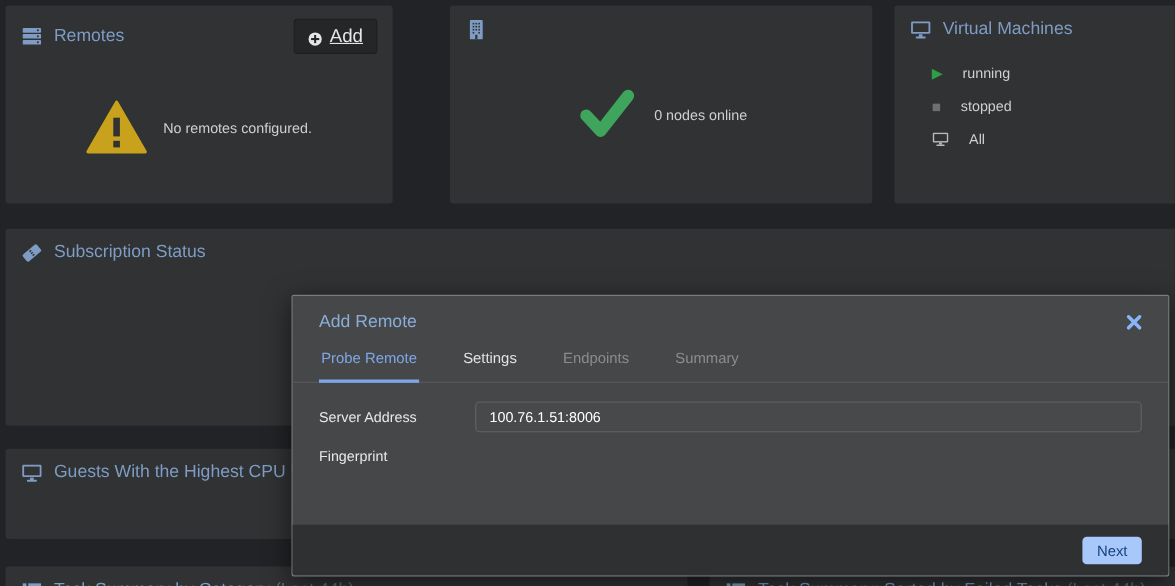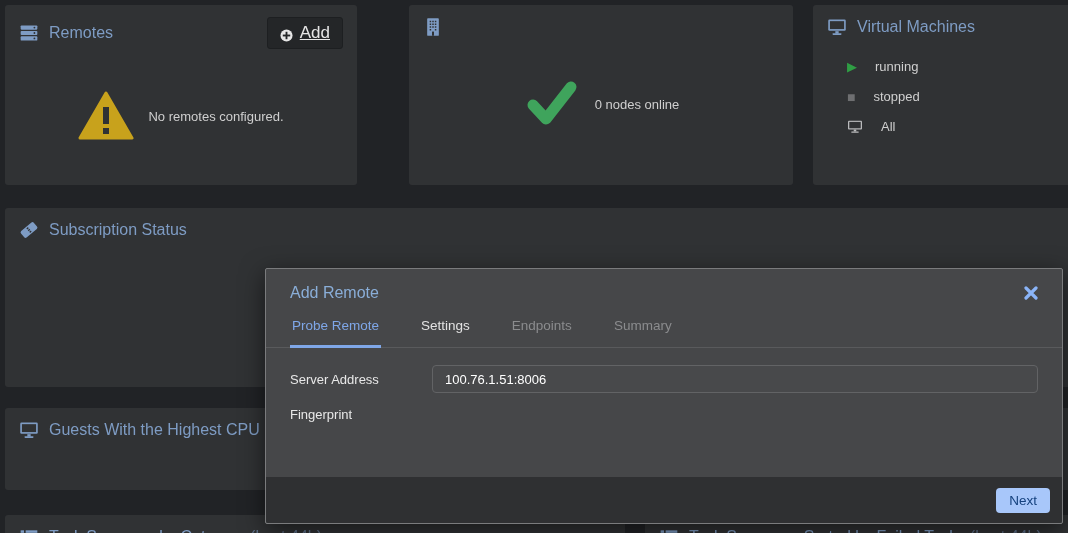--- a/index.html
+++ b/index.html
@@ -127,21 +127,21 @@
     padding: 0 12px;
     font-family: "Liberation Sans", sans-serif;
     outline: none;
   }
   .form-input::placeholder { color: #8f9092; opacity: 1; }
 
   .dialog-footer {
     height: 46px;
     background: #2f3032;
     display:flex; align-items:center; justify-content:flex-end;
-    padding: 0 12px;
+    padding: 0 24px;
     border-radius: 0 0 2px 2px;
   }
   .next-btn {
     background: #a8c7fa;
     color: #15427e;
     border: none;
     border-radius: 4px;
     font-size: 13.5px;
     padding: 5px 13px;
     cursor: pointer;

